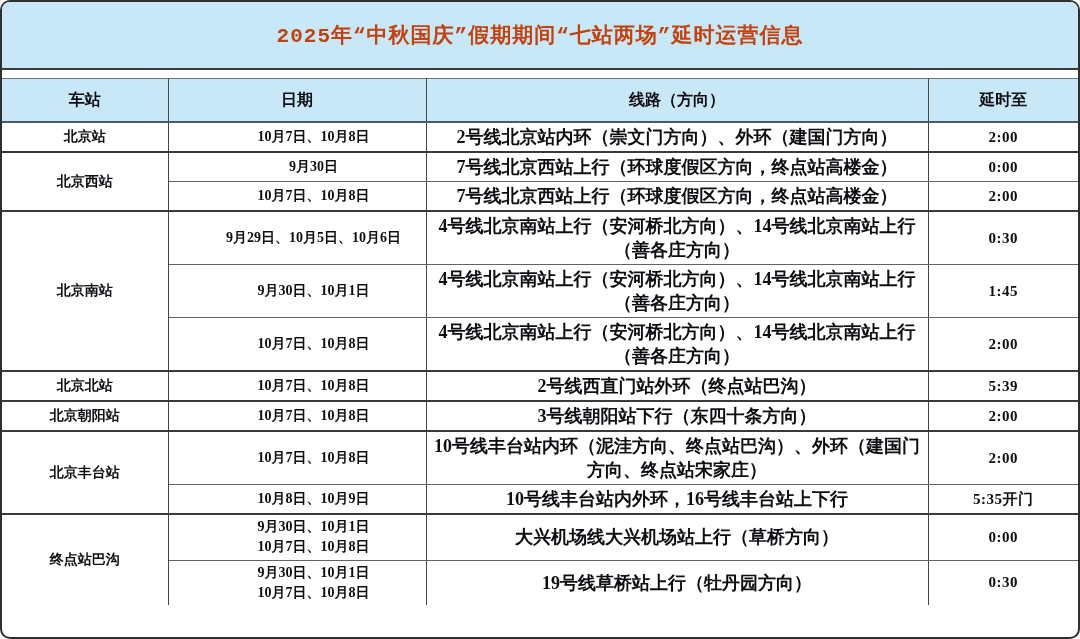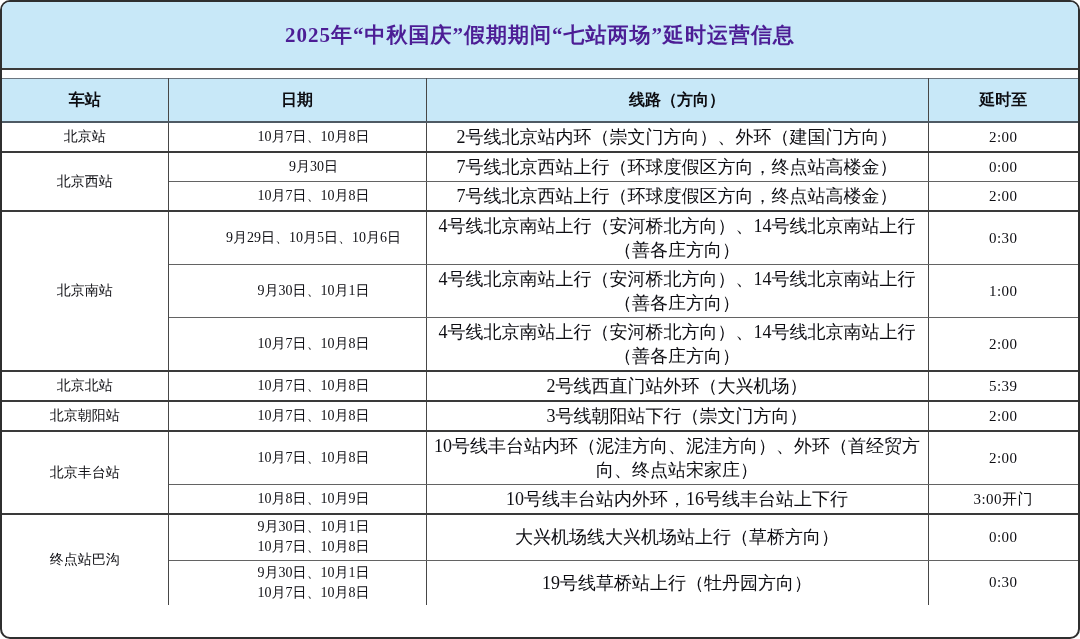--- a/index.html
+++ b/index.html
@@ -17,21 +17,22 @@
   .title-bar {
     height: 66px;
     background: #c8e8f8;
     border-bottom: 2px solid #3a3a3a;
     display: flex; align-items: center; justify-content: center;
   }
   .title-text {
     font-size: 21px;
     font-weight: bold;
     letter-spacing: 1px;
-    color: #4c1d95;
+    color: #c2410c;
+    font-family: Liberation Mono, monospace;
   }
   .gap { height: 8px; background: #ffffff; }
   table.ops {
     width: 100%;
     height: 453px;
     border-collapse: collapse;
     table-layout: fixed;
     text-align: center;
   }
   col.c-station { width: 166px; }
@@ -43,21 +44,21 @@
   th:last-child, td:last-child { border-right: none; }
   thead th {
     height: 38px;
     background: #c8e8f8;
     border-top: 1px solid #6b7680;
     border-bottom: 2px solid #4e5a64;
     font-size: 16px;
     font-weight: bold;
   }
   tbody td {
-    font-weight: normal;
+    font-weight: bold;
     font-size: 14px;
     border-bottom: 1px solid #636363;
   }
   tbody td.line-cell { font-size: 18px; }
   tbody td.until-cell { font-size: 15px; letter-spacing: 0.5px; }
   tbody td.date-cell { white-space: pre-line; line-height: 1.45; padding-left: 37px; }
   tbody tr.group-end td, tbody td.station-cell {
     border-bottom: 2px solid #3a3a3a;
   }
   tbody tr.table-last td, tbody td.station-last {
@@ -113,52 +114,52 @@
 
       <tr>
         <td class="station-cell" rowspan="3">北京南站</td>
         <td class="date-cell">9月29日、10月5日、10月6日</td>
         <td class="line-cell">4号线北京南站上行（安河桥北方向）、14号线北京南站上行（善各庄方向）</td>
         <td class="until-cell">0:30</td>
       </tr>
       <tr>
         <td class="date-cell">9月30日、10月1日</td>
         <td class="line-cell">4号线北京南站上行（安河桥北方向）、14号线北京南站上行（善各庄方向）</td>
-        <td class="until-cell">1:00</td>
+        <td class="until-cell">1:45</td>
       </tr>
       <tr class="group-end">
         <td class="date-cell">10月7日、10月8日</td>
         <td class="line-cell">4号线北京南站上行（安河桥北方向）、14号线北京南站上行（善各庄方向）</td>
         <td class="until-cell">2:00</td>
       </tr>
 
       <tr class="group-end">
         <td class="station-cell">北京北站</td>
         <td class="date-cell">10月7日、10月8日</td>
-        <td class="line-cell">2号线西直门站外环（大兴机场）</td>
+        <td class="line-cell">2号线西直门站外环（终点站巴沟）</td>
         <td class="until-cell">5:39</td>
       </tr>
 
       <tr class="group-end">
         <td class="station-cell">北京朝阳站</td>
         <td class="date-cell">10月7日、10月8日</td>
-        <td class="line-cell">3号线朝阳站下行（崇文门方向）</td>
+        <td class="line-cell">3号线朝阳站下行（东四十条方向）</td>
         <td class="until-cell">2:00</td>
       </tr>
 
       <tr>
         <td class="station-cell" rowspan="2">北京丰台站</td>
         <td class="date-cell">10月7日、10月8日</td>
-        <td class="line-cell">10号线丰台站内环（泥洼方向、泥洼方向）、外环（首经贸方向、终点站宋家庄）</td>
+        <td class="line-cell">10号线丰台站内环（泥洼方向、终点站巴沟）、外环（建国门方向、终点站宋家庄）</td>
         <td class="until-cell">2:00</td>
       </tr>
       <tr class="group-end">
         <td class="date-cell">10月8日、10月9日</td>
         <td class="line-cell">10号线丰台站内外环，16号线丰台站上下行</td>
-        <td class="until-cell">3:00开门</td>
+        <td class="until-cell">5:35开门</td>
       </tr>
 
       <tr>
         <td class="station-cell station-last" rowspan="2">终点站巴沟</td>
         <td class="date-cell">9月30日、10月1日
 10月7日、10月8日</td>
         <td class="line-cell">大兴机场线大兴机场站上行（草桥方向）</td>
         <td class="until-cell">0:00</td>
       </tr>
       <tr class="group-end table-last">

